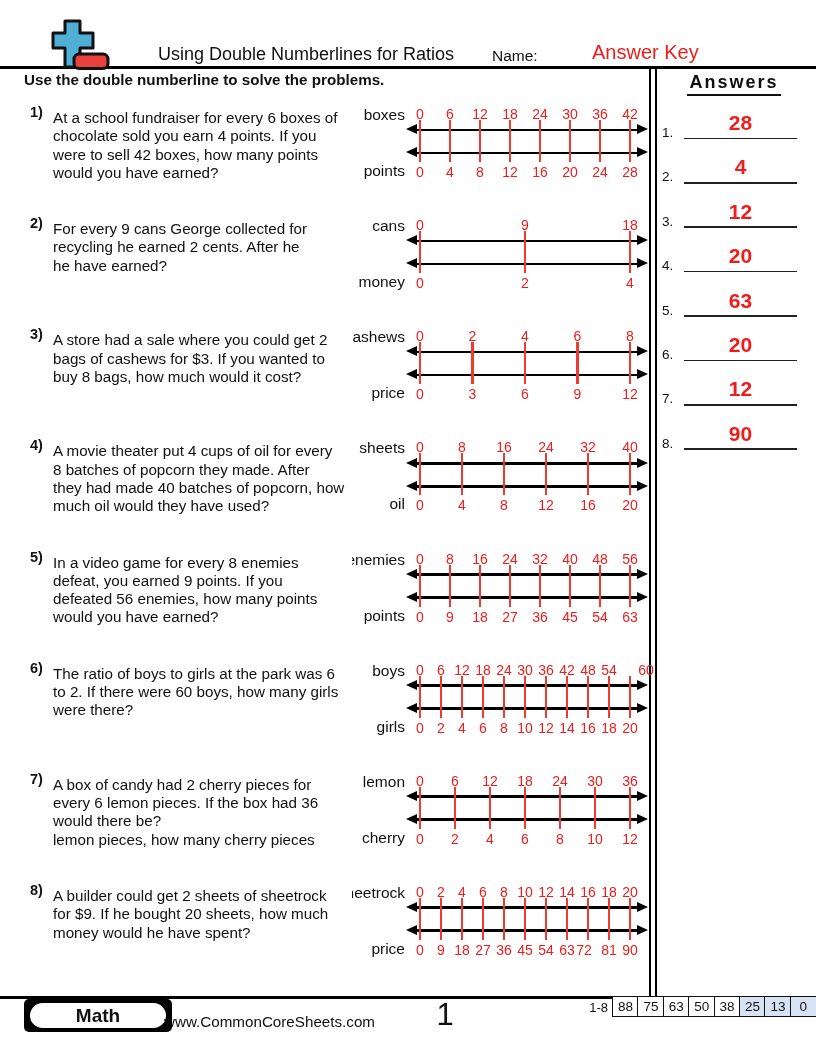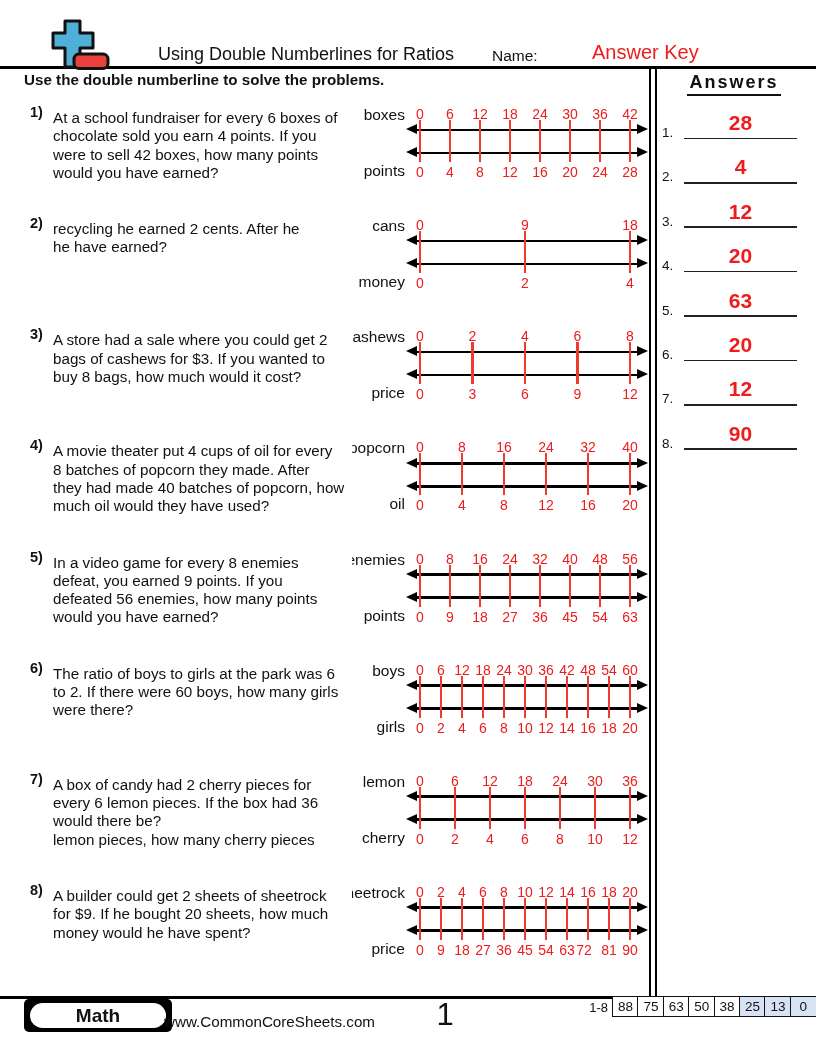--- a/index.html
+++ b/index.html
@@ -157,20 +157,21 @@
         <div class="nl-num nt" style="left: 248px;">36</div>
         <div class="nl-num nb" style="left: 248px;">24</div>
         <div class="nl-tick" style="left: 276.9px;"></div>
         <div class="nl-num nt" style="left: 278px;">42</div>
         <div class="nl-num nb" style="left: 278px;">28</div>
       </div>
     </div>
     <div class="problem-row" style="top: 216.14px;">
       <div class="p-num">2)</div>
       <div class="p-text">
+        <div>For every 9 cans George collected for</div>
         <div>recycling he earned 2 cents. After he</div>
         <div>he have earned?</div>
       </div>
       <div class="nl">
         <div class="nl-label lt">
           <div class="nl-label-text">cans</div>
         </div>
         <div class="nl-label lb">
           <div class="nl-label-text">money</div>
         </div>
@@ -223,21 +224,21 @@
     <div class="problem-row" style="top: 438.42px;">
       <div class="p-num">4)</div>
       <div class="p-text">
         <div>A movie theater put 4 cups of oil for every</div>
         <div>8 batches of popcorn they made. After</div>
         <div>they had made 40 batches of popcorn, how</div>
         <div>much oil would they have used?</div>
       </div>
       <div class="nl">
         <div class="nl-label lt">
-          <div class="nl-label-text">popcorn</div>
+          <div class="nl-label-text">sheets</div>
         </div>
         <div class="nl-label lb">
           <div class="nl-label-text">oil</div>
         </div>
         <div class="nl-line l1"></div>
         <div class="nl-line l2"></div>
         <div class="nl-tick" style="left: 66.9px;"></div>
         <div class="nl-num nt" style="left: 68px;">0</div>
         <div class="nl-num nb" style="left: 68px;">0</div>
         <div class="nl-tick" style="left: 108.9px;"></div>
@@ -340,21 +341,21 @@
         <div class="nl-tick" style="left: 213.9px;"></div>
         <div class="nl-num nt" style="left: 215px;">42</div>
         <div class="nl-num nb" style="left: 215px;">14</div>
         <div class="nl-tick" style="left: 234.9px;"></div>
         <div class="nl-num nt" style="left: 236px;">48</div>
         <div class="nl-num nb" style="left: 236px;">16</div>
         <div class="nl-tick" style="left: 255.9px;"></div>
         <div class="nl-num nt" style="left: 257px;">54</div>
         <div class="nl-num nb" style="left: 257px;">18</div>
         <div class="nl-tick" style="left: 276.9px;"></div>
-        <div class="nl-num nt" style="left: 278px;">60</div>
+        <div class="nl-num nt" style="left: 294px;">60</div>
         <div class="nl-num nb" style="left: 278px;">20</div>
       </div>
     </div>
     <div class="problem-row" style="top: 771.84px;">
       <div class="p-num">7)</div>
       <div class="p-text">
         <div>A box of candy had 2 cherry pieces for</div>
         <div>every 6 lemon pieces. If the box had 36</div>
         <div>would there be?</div>
         <div>lemon pieces, how many cherry pieces</div>

